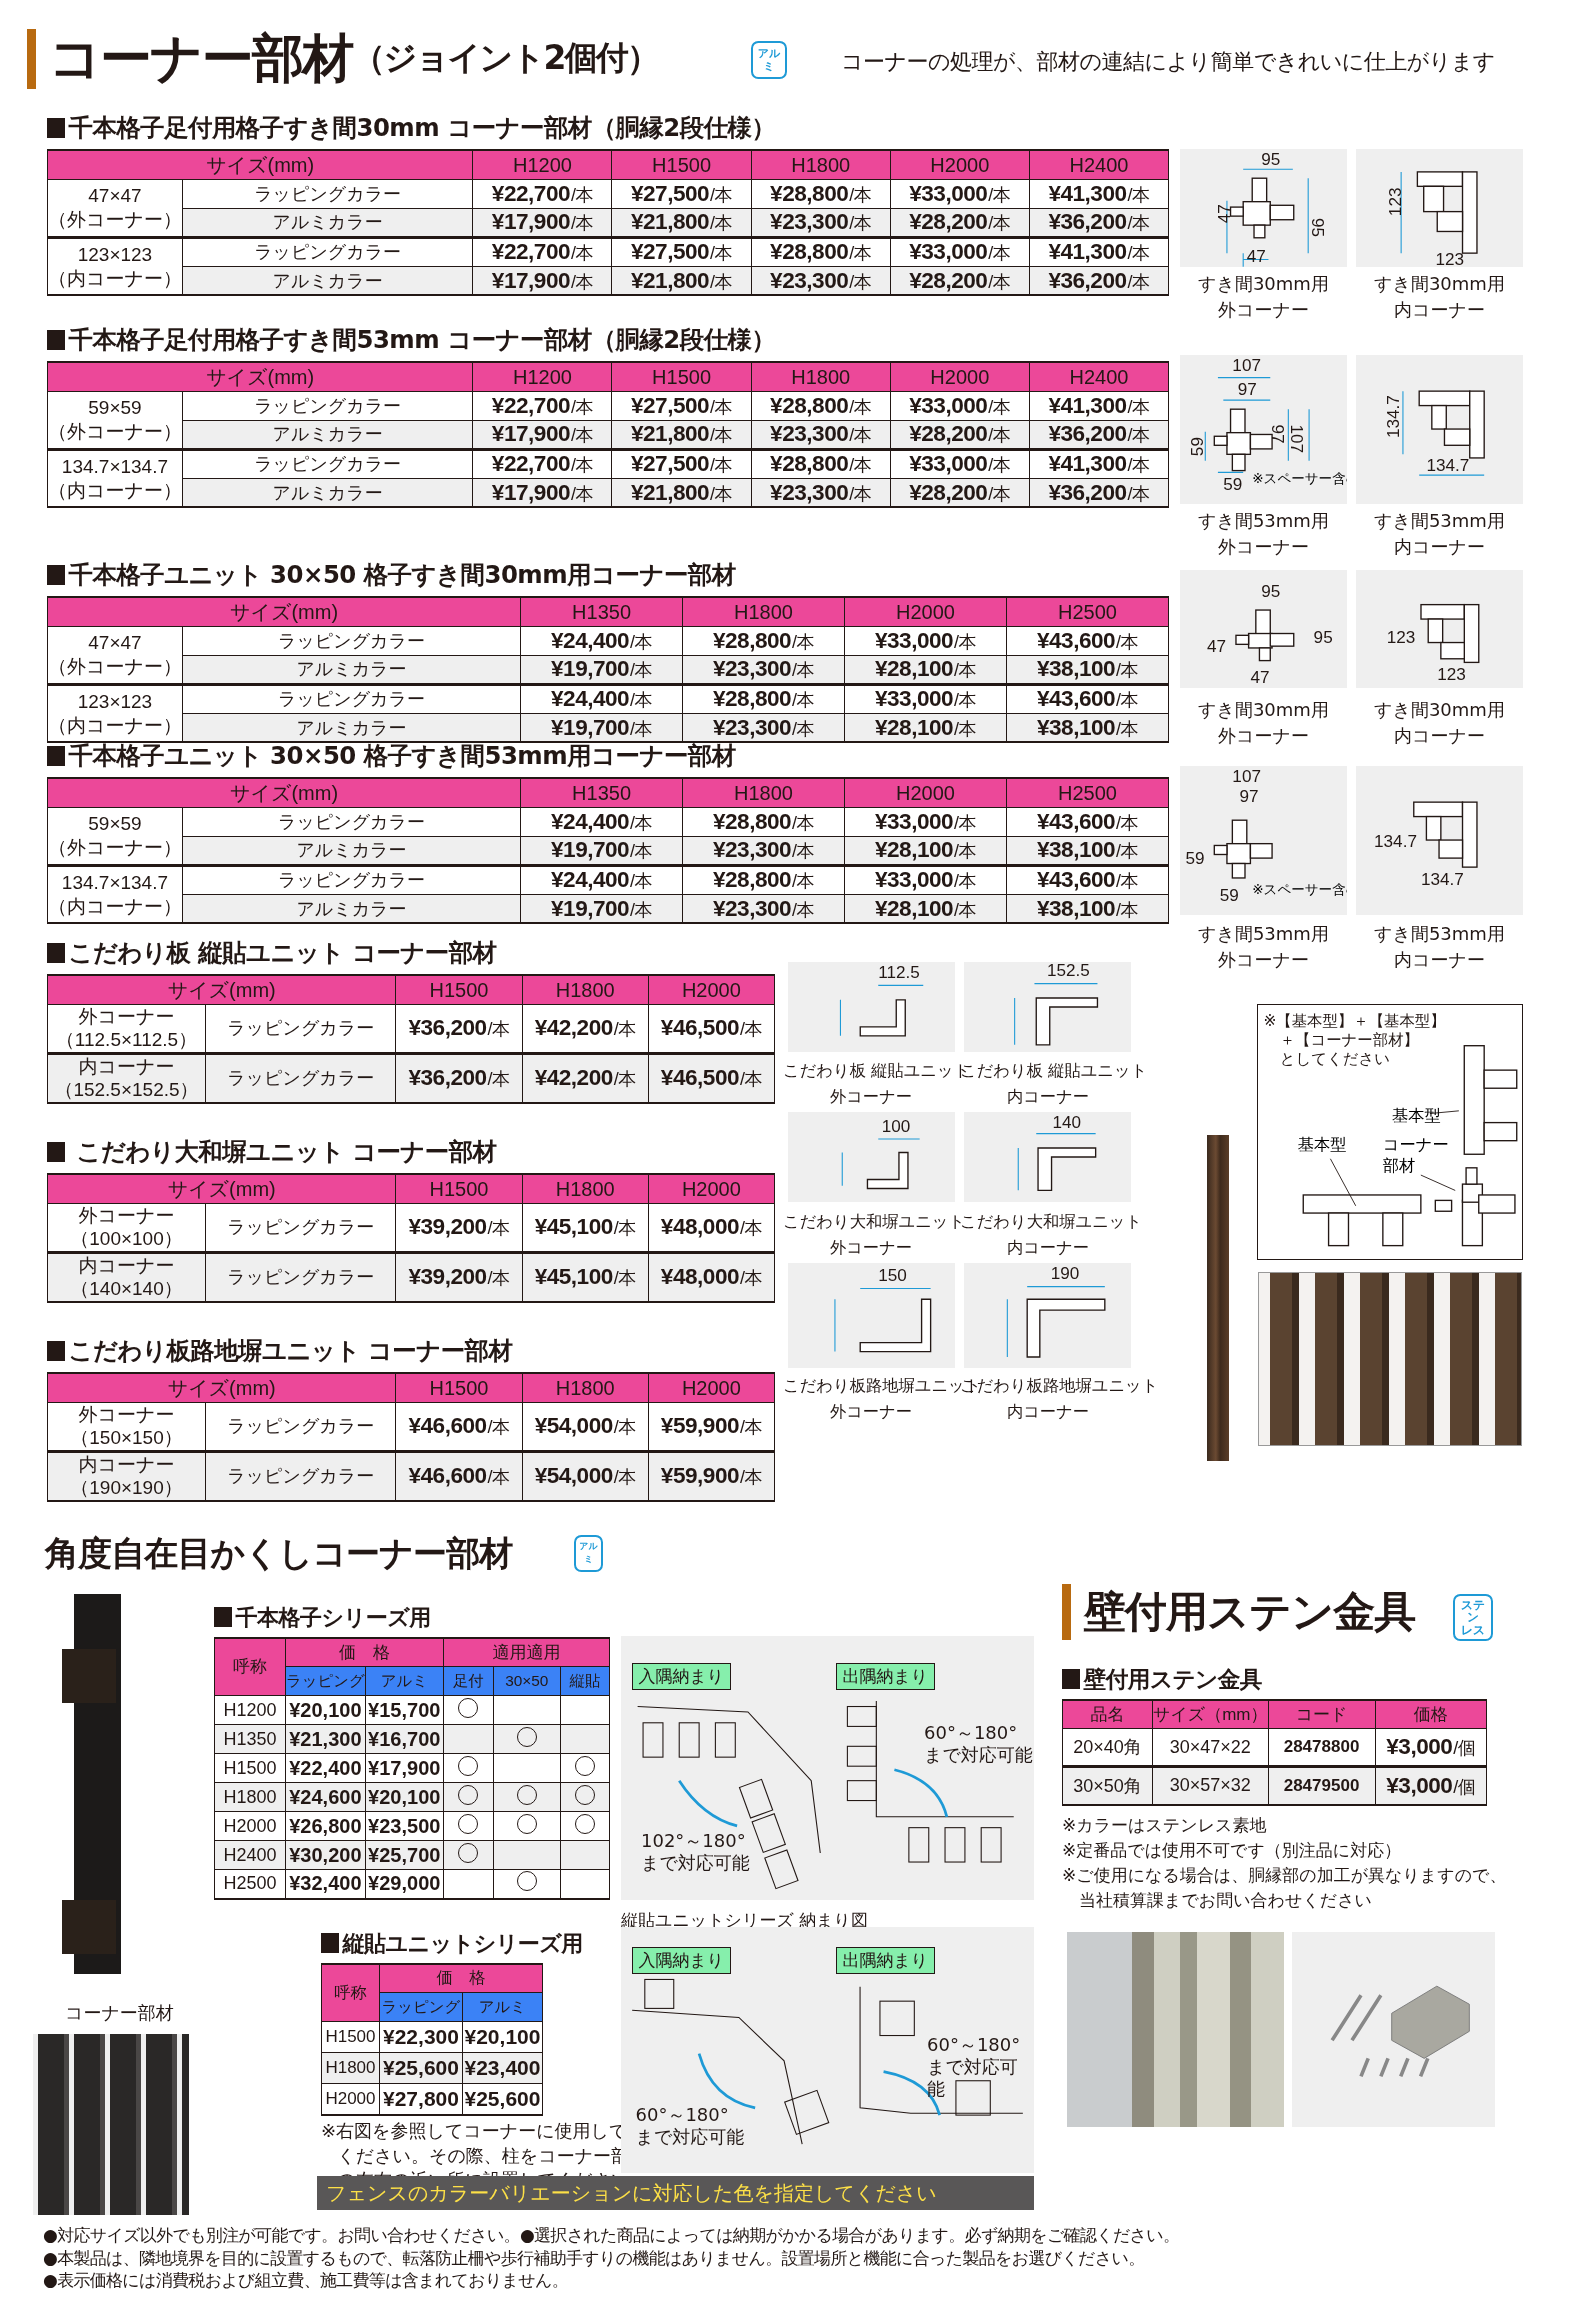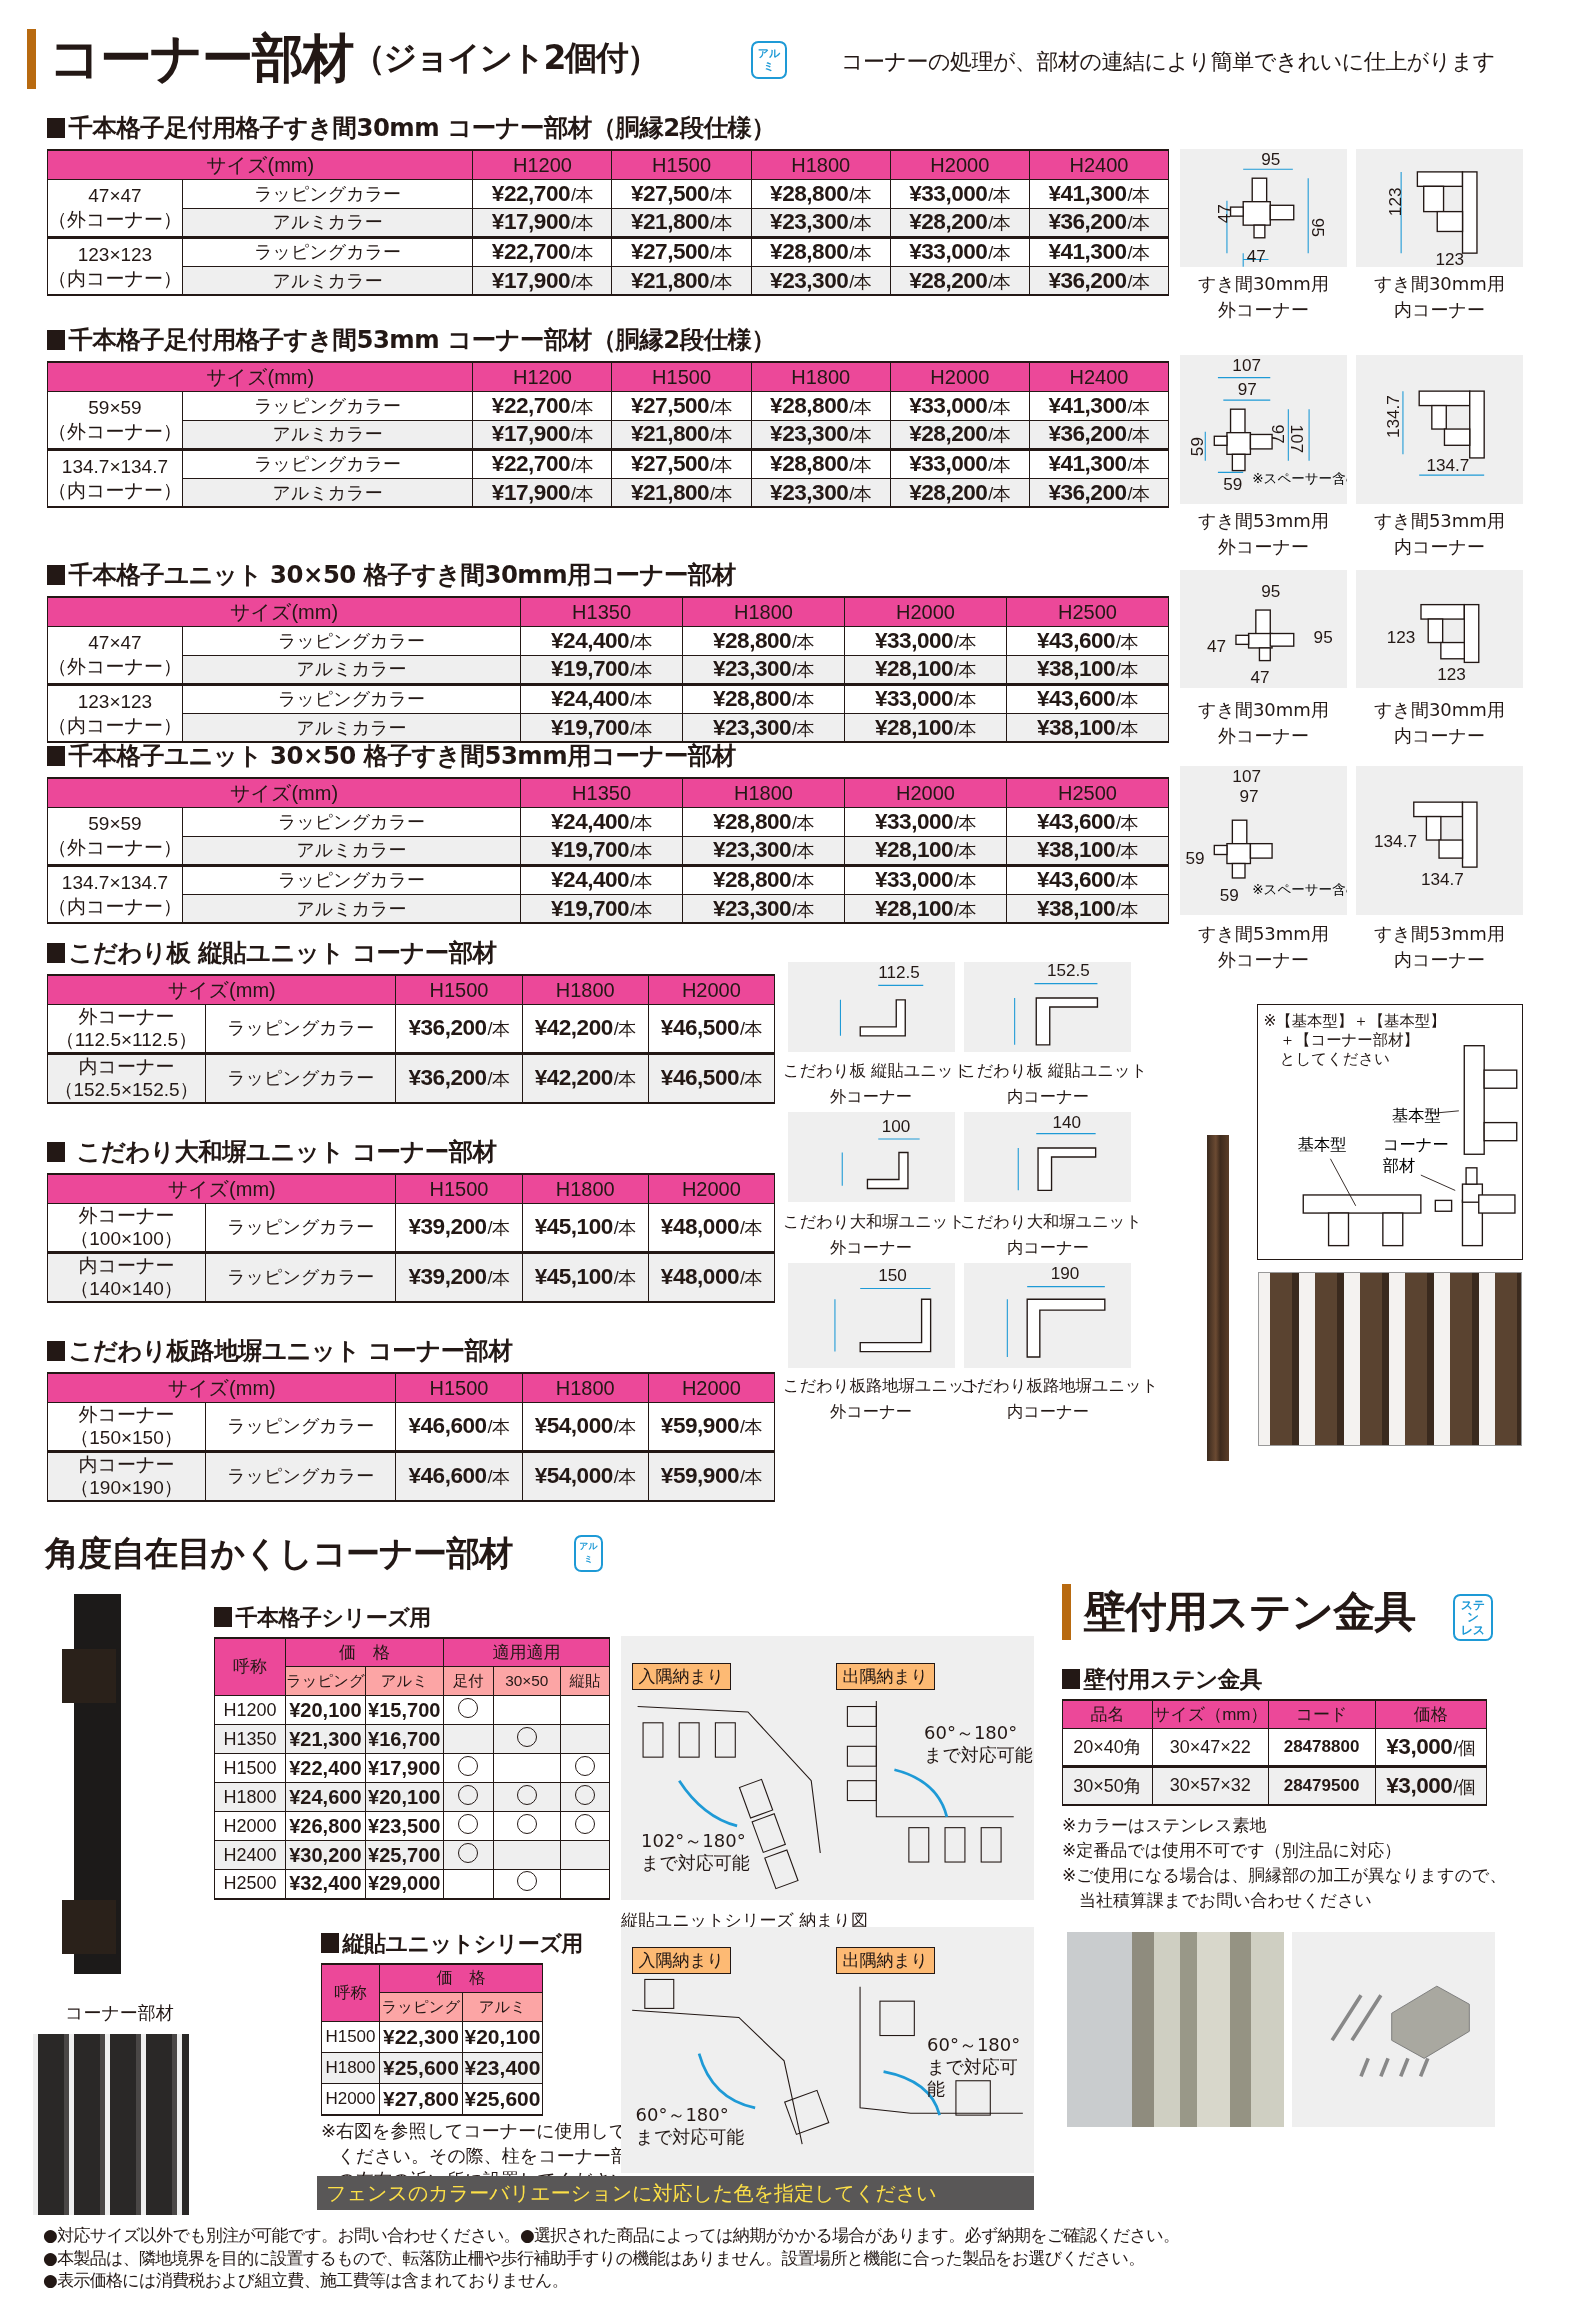--- a/index.html
+++ b/index.html
@@ -7,35 +7,35 @@
 .abs{position:absolute}
 .big-title{display:flex;align-items:center;font-weight:bold}
 .bar{width:9px;background:#b86a10;margin-right:12.7px}
 .badge{border:2.7px solid #1e9ad6;color:#1e9ad6;border-radius:7.2px;font-size:13.6px;line-height:13.6px;text-align:center;font-weight:bold;padding:3.6px 2.7px;background:#fff}
 .sec{font-size:24.4px;font-weight:bold;letter-spacing:-0.5px;white-space:nowrap}
 .sec::before{content:"";display:inline-block;width:18px;height:20px;background:#231815;margin-right:3.6px;vertical-align:-1.8px}
 table{border-collapse:collapse;font-family:"Liberation Sans","DejaVu Sans",sans-serif}
 table.pt{border-top:2.7px solid #231815;border-bottom:2.7px solid #231815}
 .pt td,.pt th{border:1.4px solid #231815;text-align:center;white-space:nowrap;padding:0}
 .pt th{background:#ec4899;font-weight:normal;font-size:20px;height:29px}
-.pt th.sub{background:#fca5a5}
+.pt th.sub{background:#3b82f6}
 .pt td{font-size:20px;height:29px}
 .pt td.price{font-weight:bold;font-size:22.6px;letter-spacing:-0.5px}
 .pt td.price .u{font-weight:normal;font-size:18px;margin-left:0.9px}
 .pt tr.gray td.g{background:#efefef}
 .pt tr.sep td{border-top:3.6px solid #231815}
 .pt td.size{font-size:19px;line-height:23.5px;background:#fff}
 .pt td.color{font-size:18px}
 .figbox{background:#efefef;position:absolute}
 .cap{position:absolute;font-size:18px;text-align:center;line-height:26px;white-space:nowrap}
 .dimt{font-size:19px;font-family:"Liberation Sans",sans-serif;fill:#231815}
 .note{font-size:19px;line-height:27px;white-space:nowrap}
 .photo{position:absolute}
 .darkbar{background:#595757;color:#fde047;font-size:20px;padding-left:9px;line-height:34px}
-.tag{border:1.4px solid #231815;background:#fdba74;font-size:17px;padding:0.9px 5.4px;position:absolute}
+.tag{border:1.4px solid #231815;background:#86efac;font-size:17px;padding:0.9px 5.4px;position:absolute}
 .circ{display:inline-block;width:20px;height:20px;border:1.4px solid #231815;border-radius:50%}
 </style>
 </head>
 <body>
 
 <div class="abs big-title" style="left:27px;top:27px;height:63px">
   <div class="bar" style="height:60px"></div>
   <span style="font-size:52px;letter-spacing:-1.8px">コーナー部材</span>
   <span style="font-size:33px;letter-spacing:-1.8px">（ジョイント2個付）</span>
 </div>

